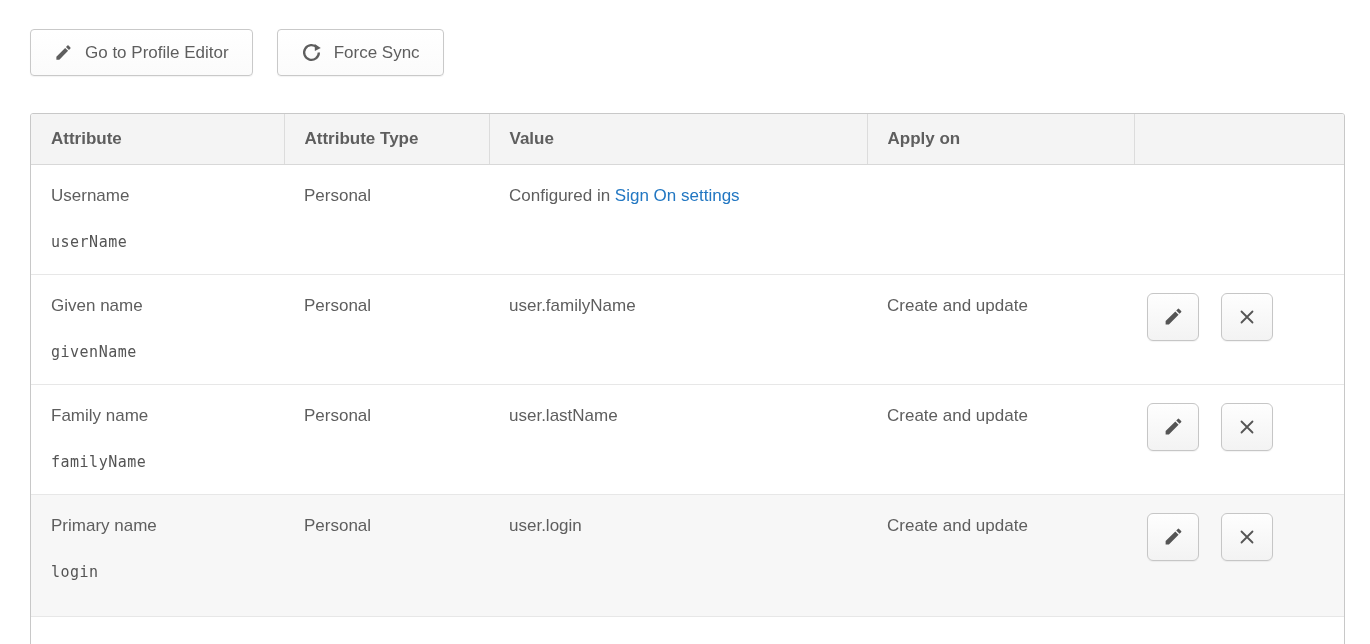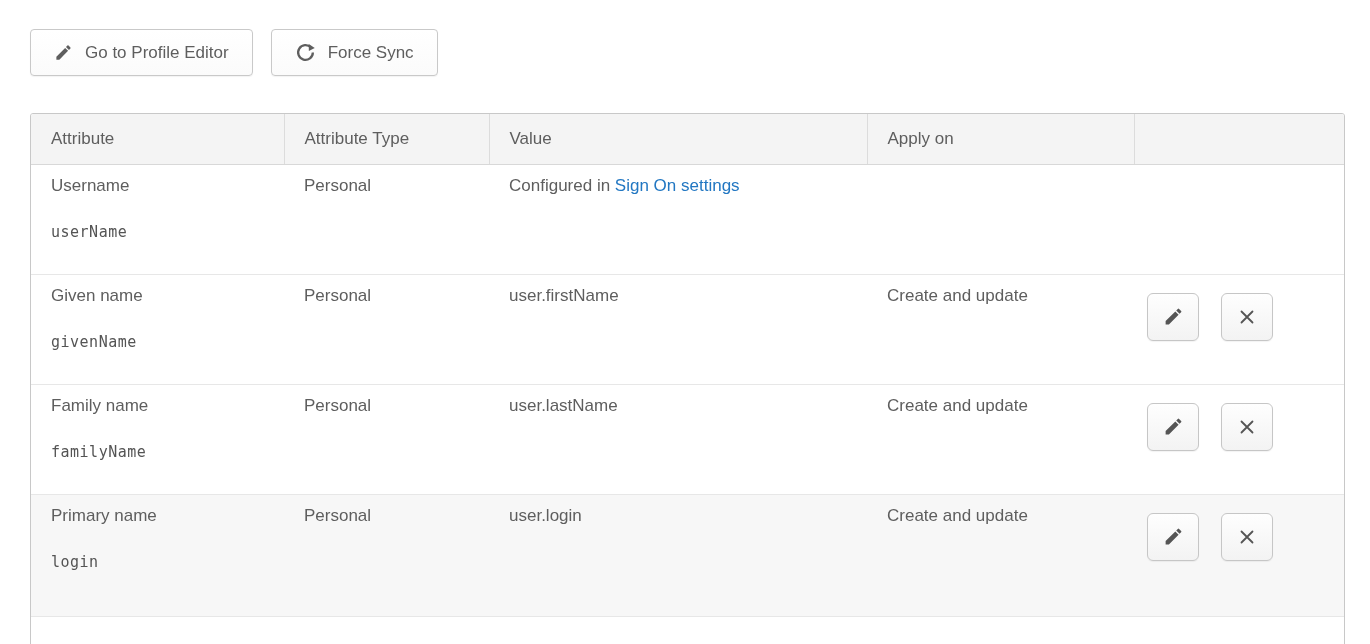--- a/index.html
+++ b/index.html
@@ -8,21 +8,21 @@
     overflow: hidden;
     background: #ffffff;
     font-family: "Liberation Sans", sans-serif;
     color: #5e5e5e;
   }
 
   
   .toolbar {
     margin: 29px 0 0 30px;
     display: flex;
-    gap: 18px;
+    gap: 24px;
   }
   .toolbar-btn {
     display: inline-flex;
     align-items: center;
     gap: 12px;
     height: 47px;
     padding: 0 23px;
     background: linear-gradient(#ffffff, #fbfbfb);
     border: 1px solid #c9c9c9;
     border-radius: 4px;
@@ -53,31 +53,31 @@
   col.c-type   { width: 205px; }
   col.c-value  { width: 378px; }
   col.c-apply  { width: 267px; }
   col.c-action { width: auto;  }
 
   th {
     background: #f4f4f4;
     height: 50px;
     text-align: left;
     vertical-align: middle;
-    font-weight: 400;
+    font-weight: 700;
     font-size: 17px;
     color: #5e5e5e;
     padding: 0 0 0 20px;
     border-bottom: 1px solid #d8d8d8;
   }
   th + th { border-left: 1px solid #dcdcdc; }
 
   td {
     vertical-align: top;
-    padding: 11px 0 0 20px;
+    padding: 21px 0 0 20px;
     font-size: 17px;
     color: #5e5e5e;
     height: 110px;
     border-bottom: 1px solid #e7e7e7;
     background: #ffffff;
   }
   tr.row-highlight td { background: #f7f7f7; height: 122px; }
   tr.filler td { border-bottom: none; height: 40px; padding: 0; }
 
   .attr-code {
@@ -165,21 +165,21 @@
         <td></td>
         <td class="actions-cell"></td>
       </tr>
 
       <tr>
         <td>
           <div>Given name</div>
           <div class="attr-code">givenName</div>
         </td>
         <td>Personal</td>
-        <td>user.firstName</td>
+        <td>user.familyName</td>
         <td>Create and update</td>
         <td class="actions-cell">
           <button class="icon-btn">
             <span style="display:inline-flex;">
               <svg width="21" height="21" viewBox="0 0 24 24" fill="#555555" aria-hidden="true">
                 <path d="M3 17.25V21h3.75L17.81 9.94l-3.75-3.75L3 17.25zM20.71 7.04a.996.996 0 000-1.41l-2.34-2.34a.996.996 0 00-1.41 0l-1.83 1.83 3.75 3.75 1.83-1.83z"></path>
               </svg>
             </span>
           </button>
           <button class="icon-btn">

